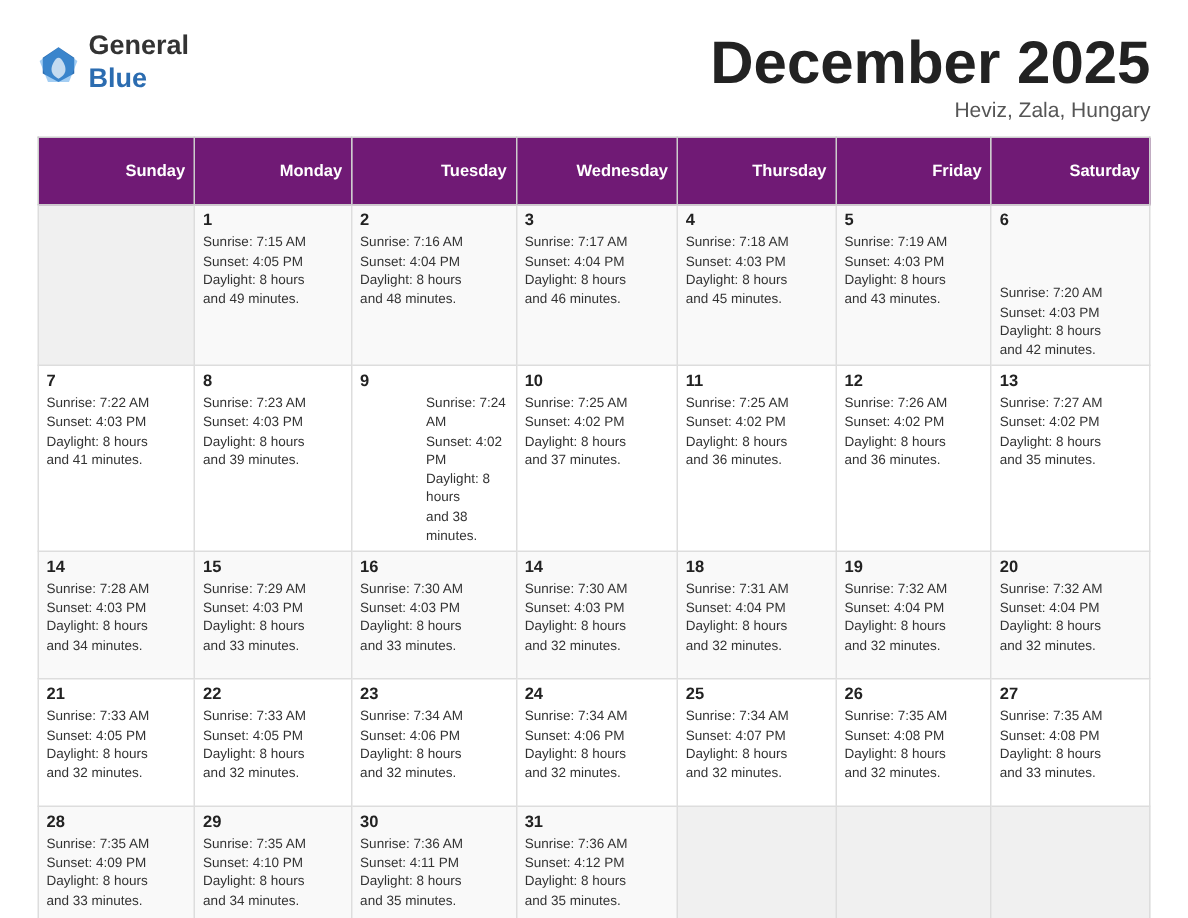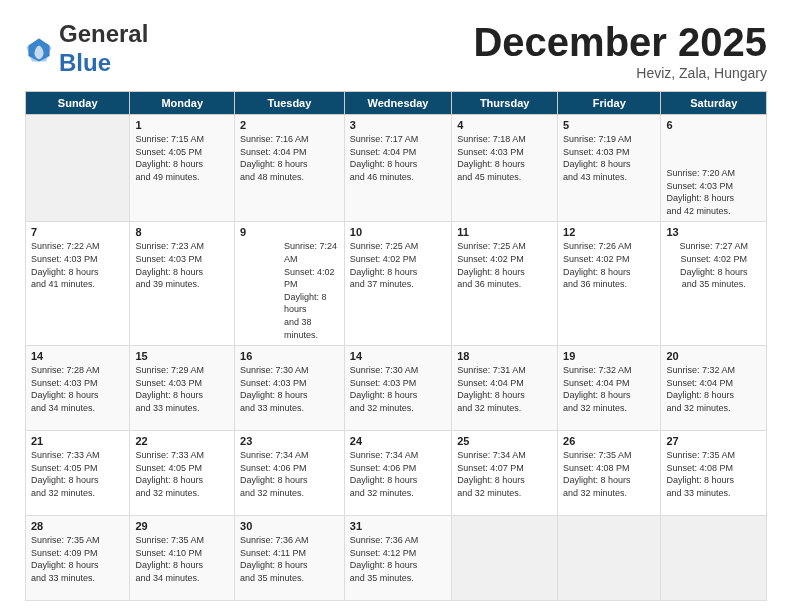--- a/index.html
+++ b/index.html
@@ -20,21 +20,21 @@
       justify-content: space-between;
       align-items: flex-start;
       margin-bottom: 10px;
     }
     .logo {
       display: flex;
       align-items: center;
       gap: 6px;
     }
     .logo-text {
-      font-size: 24px;
+      font-size: 18px;
       font-weight: bold;
       line-height: 1.2;
     }
     .logo-general { color: #333; }
     .logo-blue { color: #2b6cb0; }
     .logo-icon {
       width: 28px;
       height: 28px;
     }
     .title-block {
@@ -48,24 +48,24 @@
     .subtitle {
       font-size: 14px;
       color: #555;
     }
     .calendar {
       width: 100%;
       border-collapse: collapse;
       font-size: 10px;
     }
     .calendar thead tr th {
-      background: #0c4a6e;
+      background: #701a75;
       color: #fff;
-      text-align: center;
-      padding: 5px 6px;
+      text-align: right;
+      padding: 16px 6px;
       font-size: 11px;
       font-weight: bold;
       border: 1px solid #ccc;
     }
     .calendar tbody tr td {
       vertical-align: top;
       border: 1px solid #ddd;
       padding: 4px 5px;
       width: 113px;
       height: 85px;
@@ -207,21 +207,21 @@
           </td>
           <td>
             <div class="day-num">12</div>
             <div class="day-info" style="white-space: pre-line;">Sunrise: 7:26 AM
 Sunset: 4:02 PM
 Daylight: 8 hours
 and 36 minutes.</div>
           </td>
           <td>
             <div class="day-num">13</div>
-            <div class="day-info" style="white-space: pre-line; text-align: center;">Sunrise: 7:27 AM
+            <div class="day-info" style="white-space: pre-line;">Sunrise: 7:27 AM
 Sunset: 4:02 PM
 Daylight: 8 hours
 and 35 minutes.</div>
           </td>
         </tr>
         <tr>
           <td>
             <div class="day-num">14</div>
             <div class="day-info" style="white-space: pre-line;">Sunrise: 7:28 AM
 Sunset: 4:03 PM

